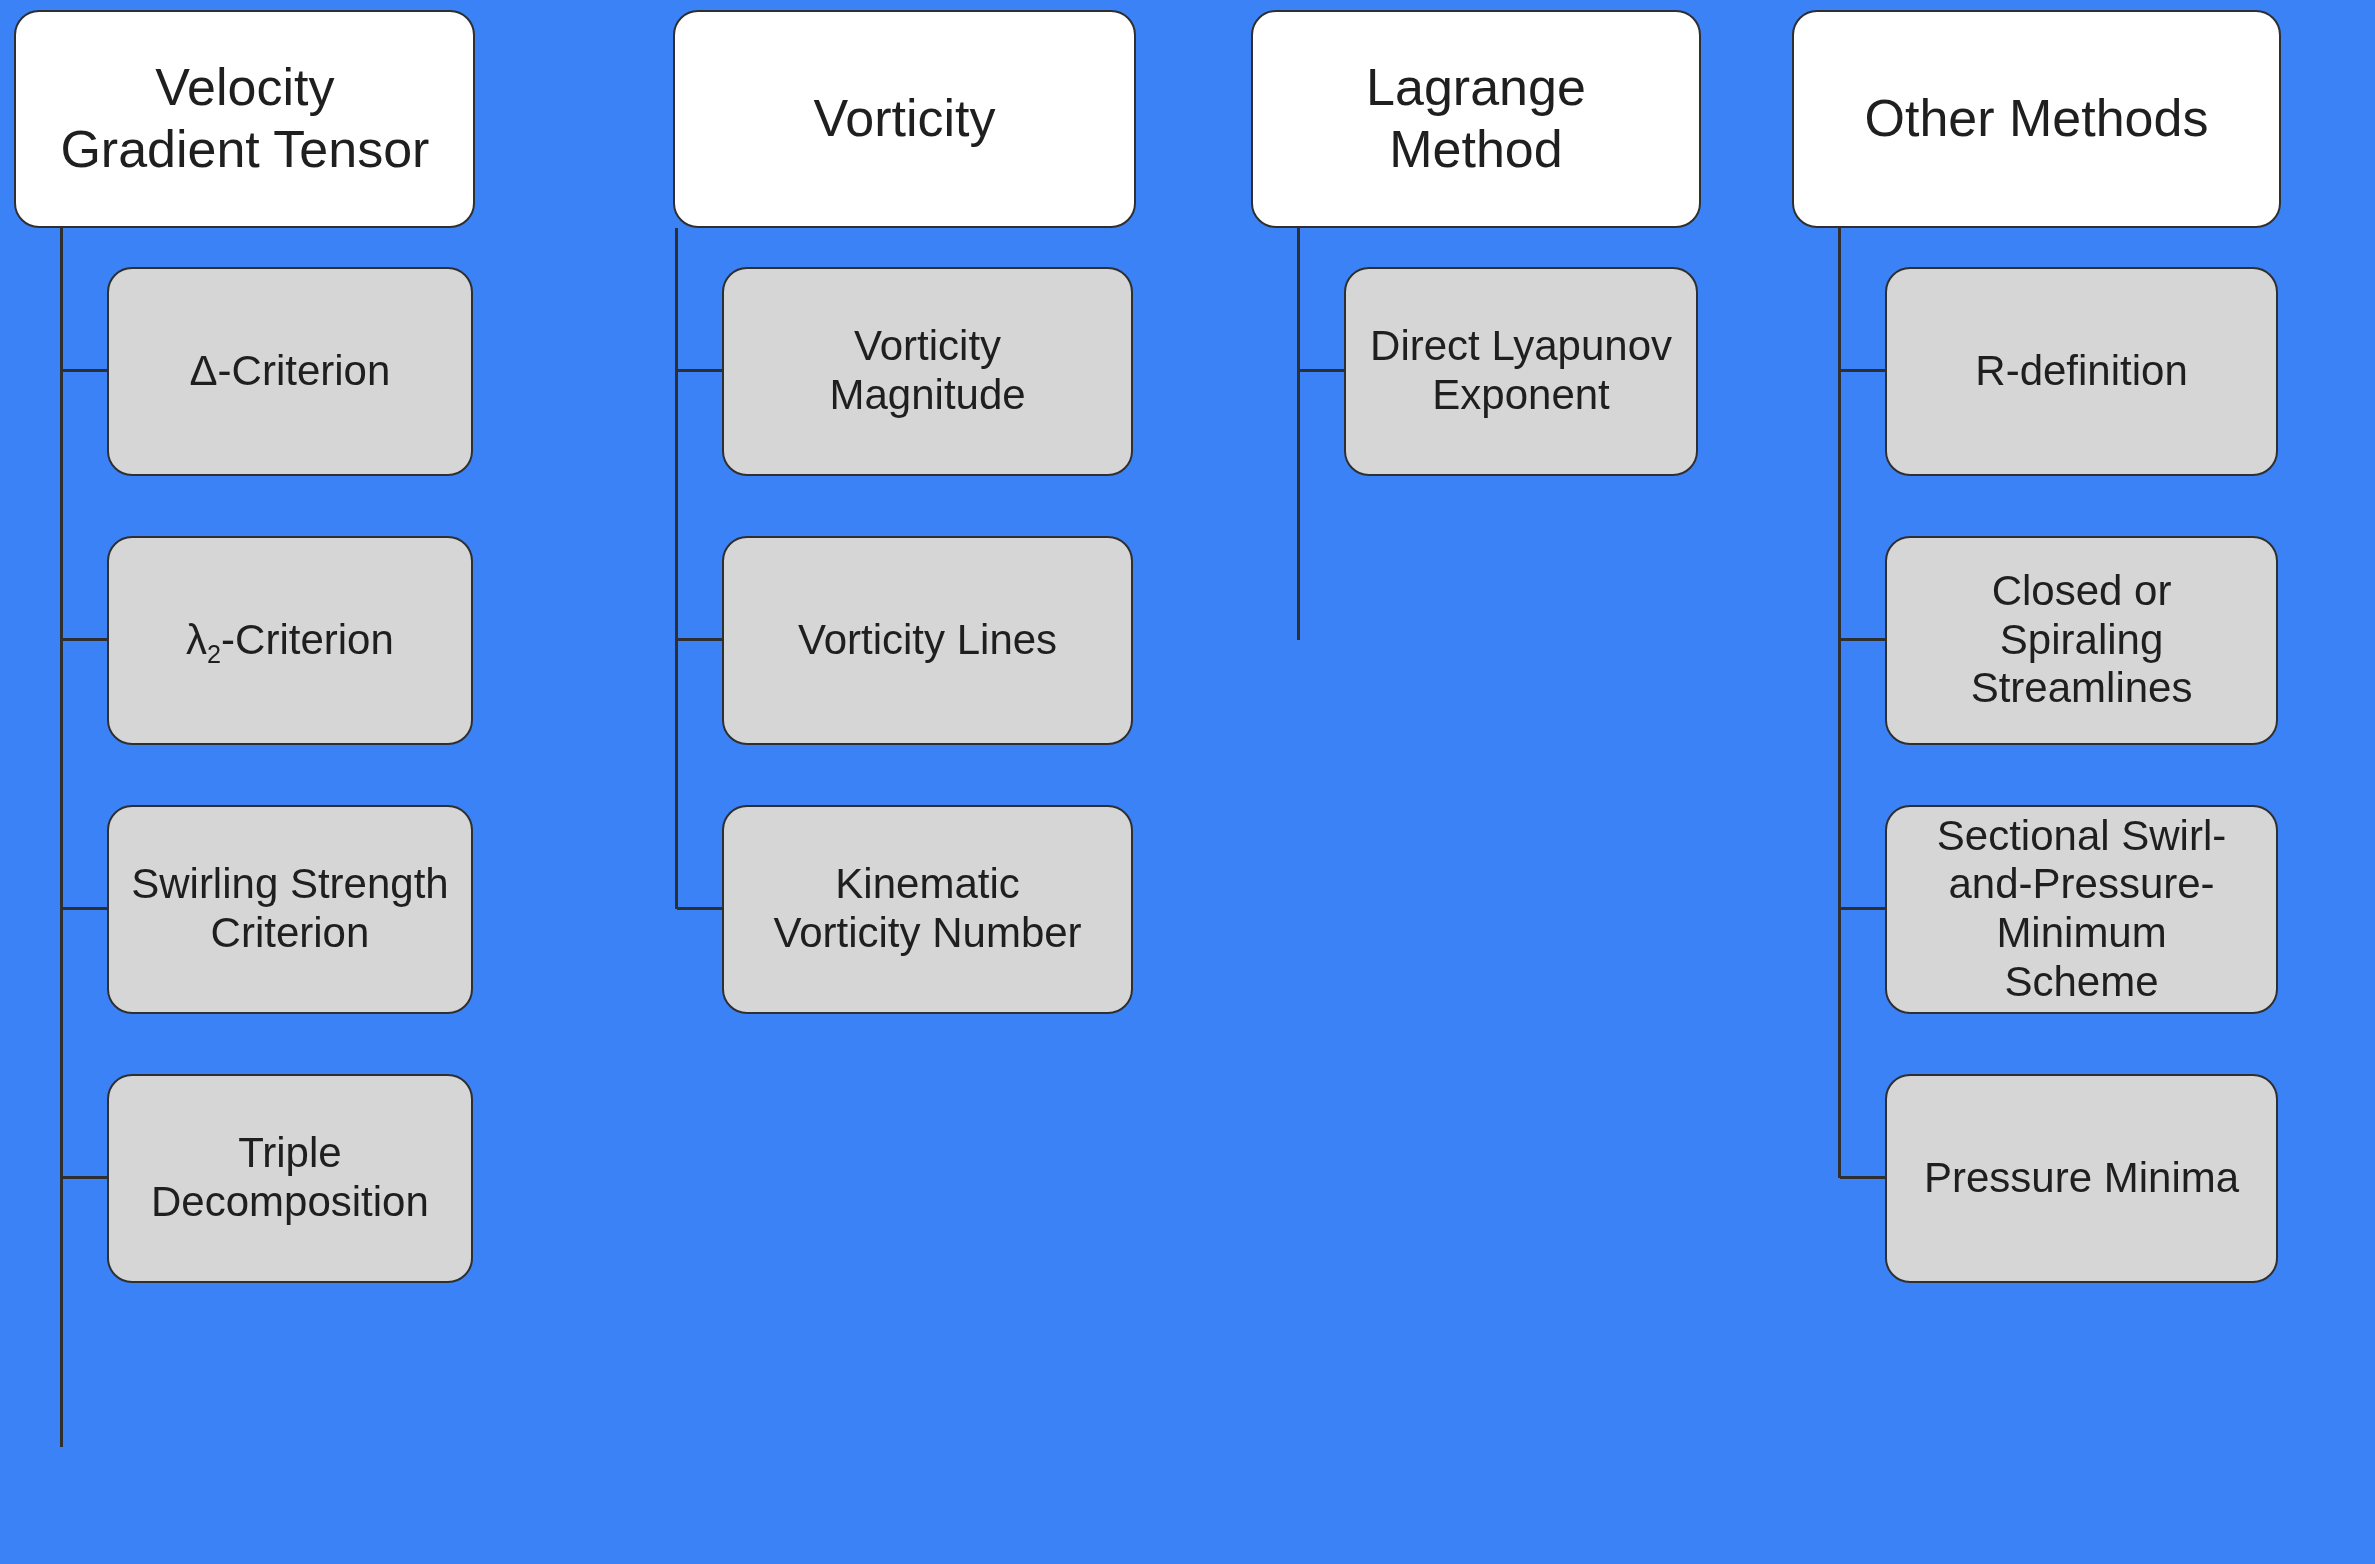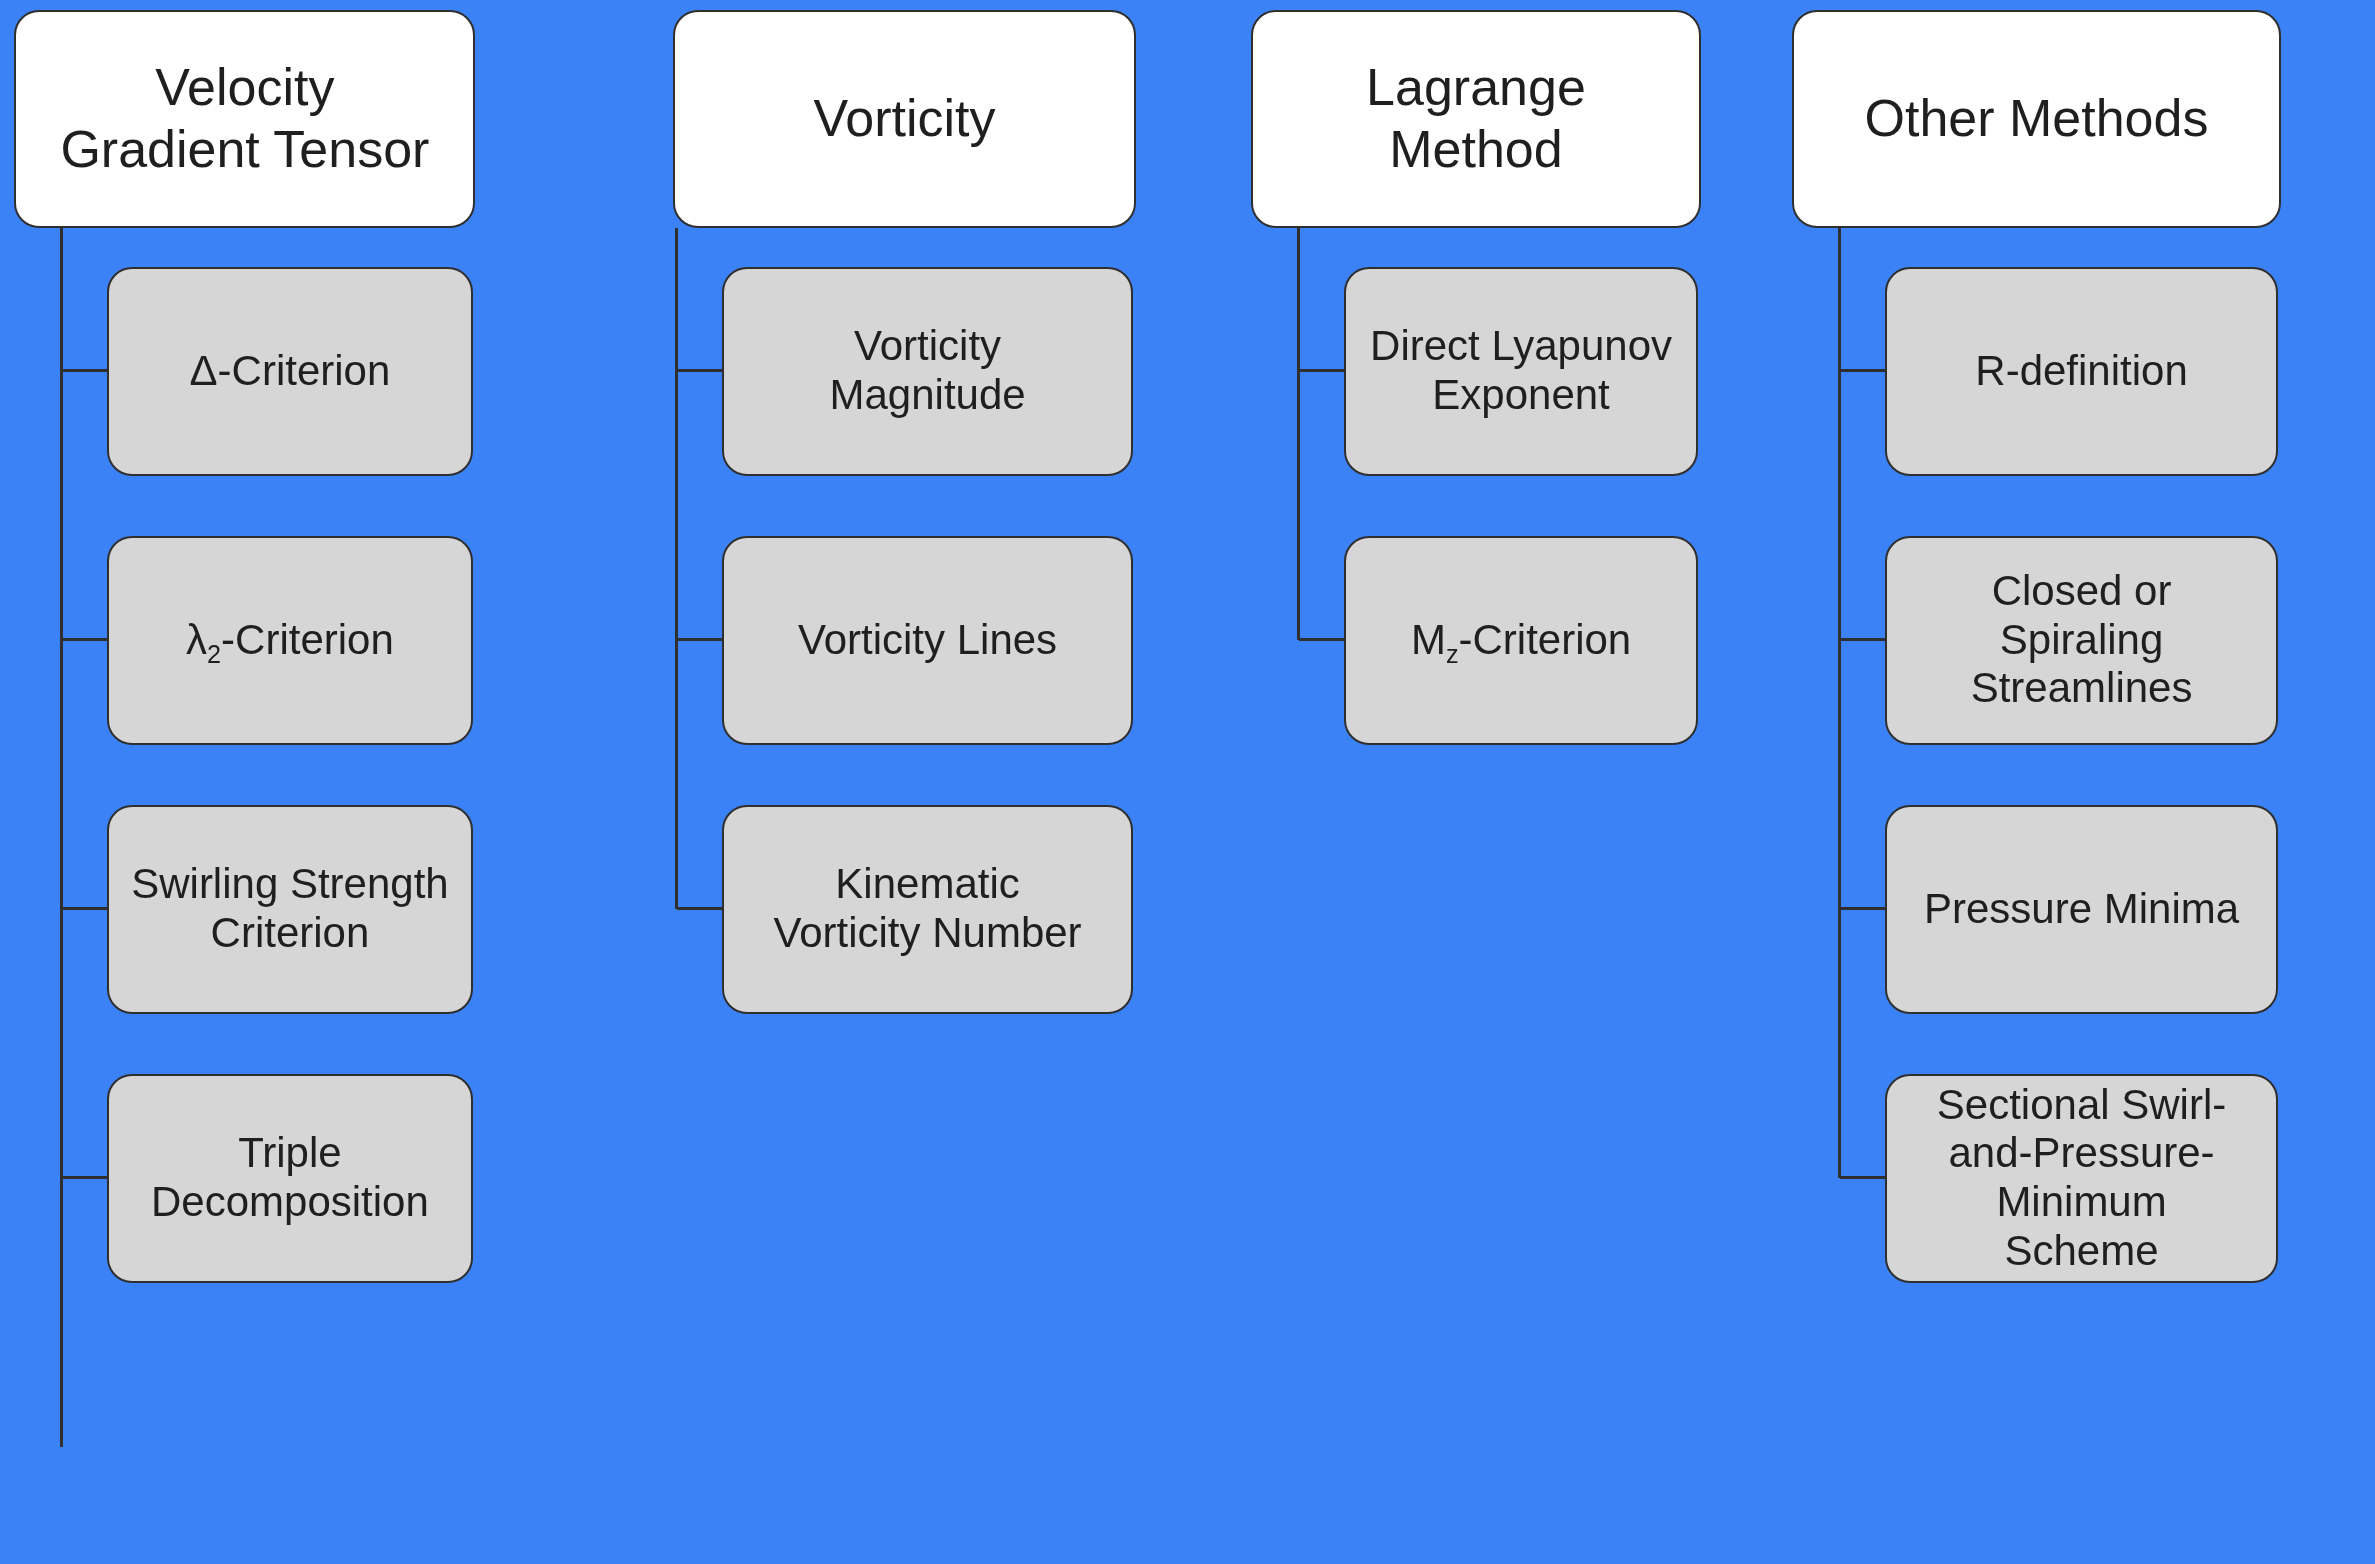--- a/index.html
+++ b/index.html
@@ -136,46 +136,43 @@
     <div class="header">
       <span>Lagrange
 Method</span>
     </div>
     <div class="vline"></div>
     <div class="children">
       <div class="child">
         <span>Direct Lyapunov
 Exponent</span>
       </div>
-      <div class="child">
-        <span><span>M</span><sub>z</sub><span>-Criterion</span></span>
-      </div>
     </div>
   </div>
 
   <div class="col c4">
     <div class="header">
       <span>Other Methods</span>
     </div>
     <div class="vline"></div>
     <div class="children">
       <div class="child">
         <span>R-definition</span>
       </div>
       <div class="child">
         <span>Closed or
 Spiraling
 Streamlines</span>
       </div>
       <div class="child">
-        <span>Pressure Minima</span>
-      </div>
-      <div class="child">
         <span>Sectional Swirl-
 and-Pressure-
 Minimum
 Scheme</span>
+      </div>
+      <div class="child">
+        <span>Pressure Minima</span>
       </div>
     </div>
   </div>
 
 </div>
 
 
 </body></html>

